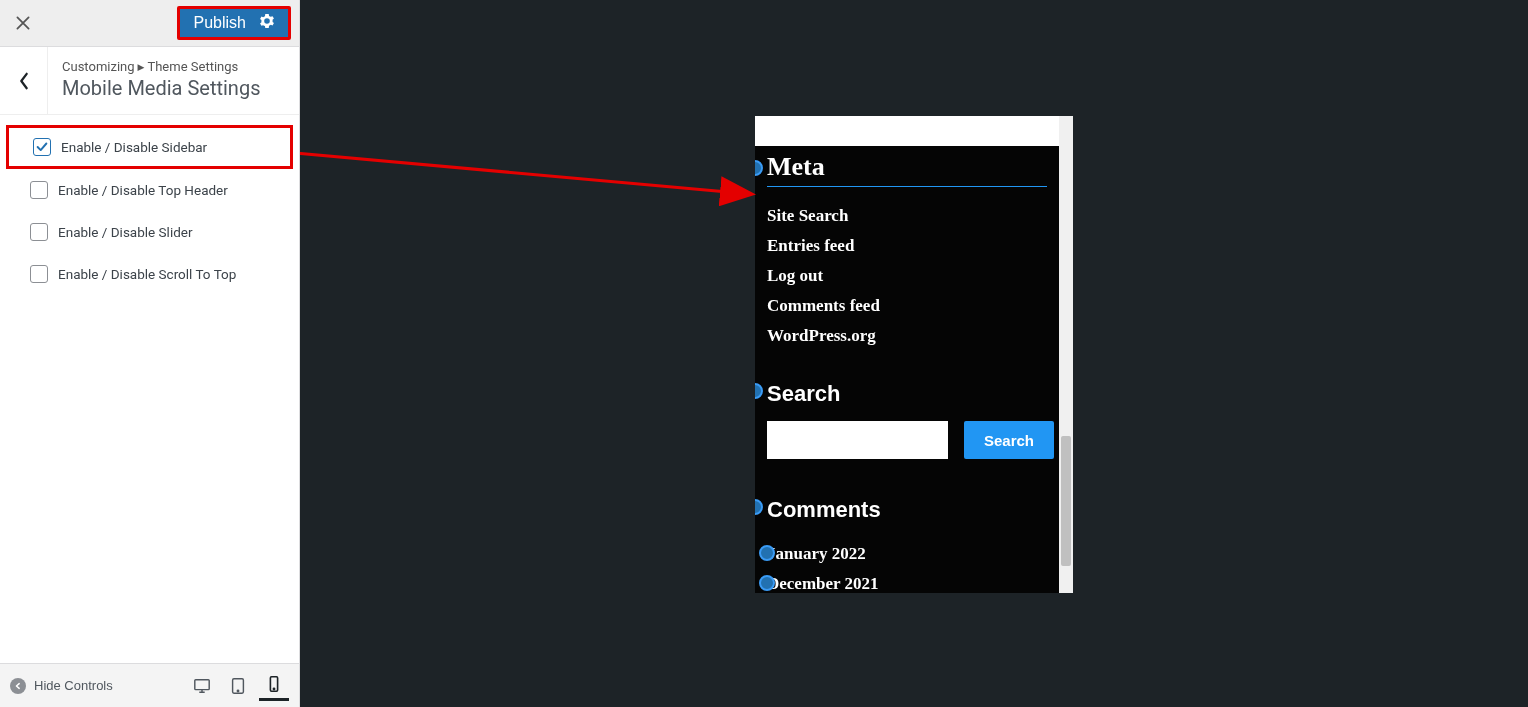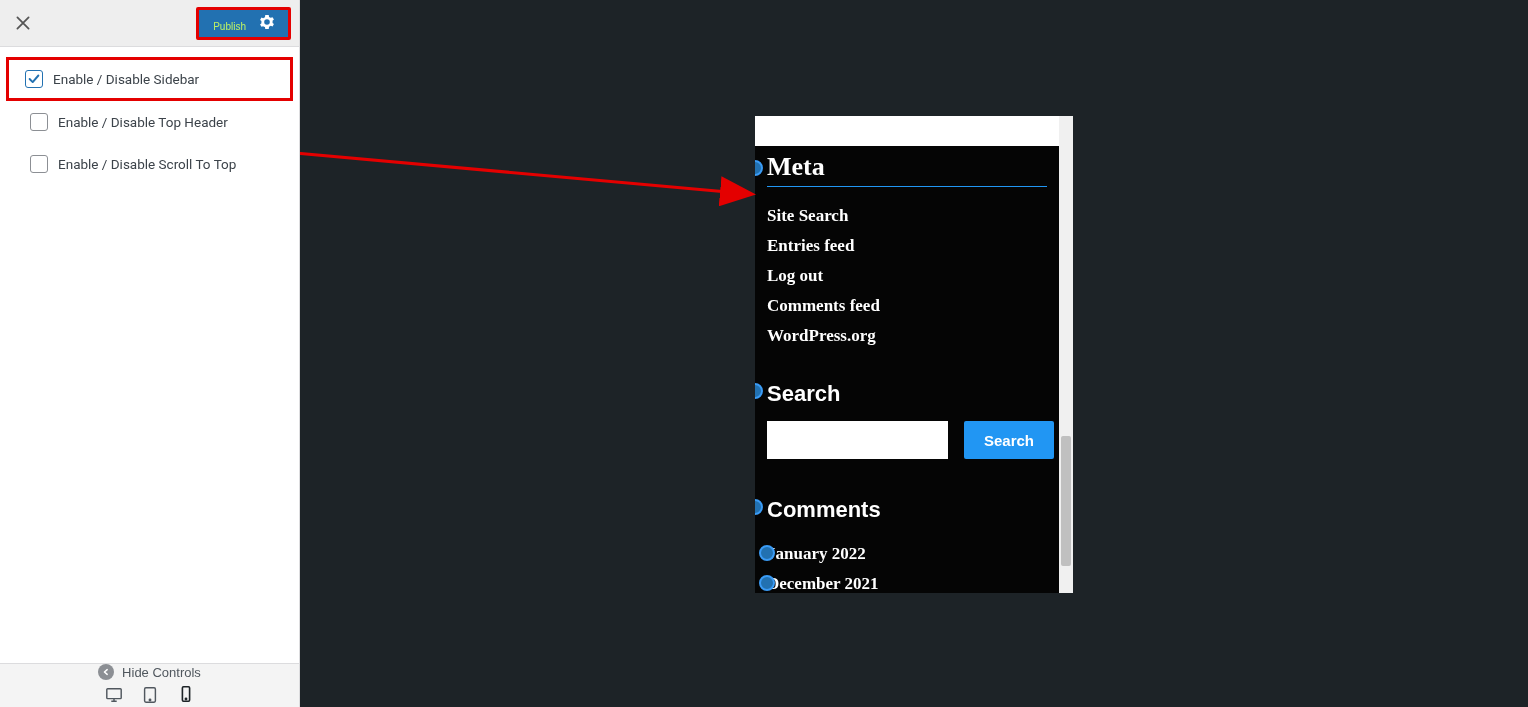--- a/index.html
+++ b/index.html
@@ -32,27 +32,27 @@
       background: transparent;
       border: none;
     }
     .publish-wrap {
       display: flex;
       border: 3px solid #e40000;
       border-radius: 2px;
     }
     .publish-btn {
       background: #2271b1;
-      color: #bef264;
+      color: #ffffff;
       border: none;
       padding: 5px 14px;
-      font-size: 10px;
-      cursor: pointer;
-      display: flex;
-      align-items: flex-end;
+      font-size: 16px;
+      cursor: pointer;
+      display: flex;
+      align-items: flex-start;
       gap: 14px;
     }
     .publish-btn .gear { font-size: 13px; }
 
     .breadcrumb-area {
       display: flex;
       border-bottom: 1px solid #eee;
     }
     .back-btn {
       width: 48px;
@@ -80,21 +80,21 @@
     .opt-row {
       padding: 12px 14px;
       display: flex;
       align-items: center;
       gap: 10px;
       margin-left: 16px;
     }
     .opt-row.highlighted {
       border: 3px solid #e40000;
       margin: 0 6px;
-      padding: 10px 16px;
+      padding: 10px 24px;
     }
     .chkbox {
       width: 18px; height: 18px;
       border: 1px solid #8c8f94;
       border-radius: 3px;
       display: flex; align-items: center; justify-content: center;
       background: #fff;
       cursor: pointer;
       flex-shrink: 0;
     }
@@ -106,21 +106,20 @@
     .opt-label { font-size: 13.5px; color: #3c434a; }
 
     .panel-footer {
       height: 44px;
       border-top: 1px solid #dcdcde;
       background: #f4f4f4;
       display: flex;
       align-items: center;
       justify-content: space-between;
       padding: 0 10px;
-      flex-direction: column;
     }
     .hide-controls {
       display: flex; align-items: center; gap: 8px;
       font-size: 13px; color: #50575e;
       cursor: pointer;
       background: transparent;
       border: none;
     }
     .hide-controls .circ {
       width: 16px; height: 16px; border-radius: 50%;
@@ -270,35 +269,56 @@
         <span>Publish</span>
         <span class="gear">
           <svg viewBox="0 0 20 20" width="14" height="14" fill="#fff">
               <path d="M10 6a4 4 0 100 8 4 4 0 000-8zm8 4c0 .5 0 1-.1 1.4l2 1.6-2 3.4-2.4-.9c-.8.6-1.6 1-2.6 1.3L12.5 20h-5l-.4-2.8c-1-.3-1.8-.7-2.6-1.3l-2.4.9-2-3.4 2-1.6C2 11 2 10.5 2 10s0-1 .1-1.4l-2-1.6 2-3.4 2.4.9c.8-.6 1.6-1 2.6-1.3L7.5 0h5l.4 2.8c1 .3 1.8.7 2.6 1.3l2.4-.9 2 3.4-2 1.6c.1.4.1.9.1 1.4z"></path>
             </svg>
         </span>
       </button>
     </div>
   </div>
 
+  <div class="breadcrumb-area">
+    <button class="back-btn">
+      <svg viewBox="0 0 12 20">
+          <path d="M9 2 L3 10 L9 18" stroke="#1d2327" stroke-width="2.5" fill="none" stroke-linecap="round" stroke-linejoin="round"></path>
+        </svg>
+    </button>
+    <div class="bc-texts">
+      <div class="bc-line1">
+        <span>Customizing</span>
+        <span class="bc-caret">▶</span>
+        <span>Theme Settings</span>
+      </div>
+      <div class="bc-title">Mobile Media Settings</div>
+    </div>
+  </div>
 
   <div class="options">
     <div class="opt-row highlighted">
       <span class="chkbox checked">
         <svg viewBox="0 0 16 16">
             <path d="M3 8 L6.5 11.5 L13 4" stroke="#2271b1" stroke-width="2.2" fill="none" stroke-linecap="round" stroke-linejoin="round"></path>
           </svg>
       </span>
       <span class="opt-label">Enable / Disable Sidebar</span>
     </div>
     <div class="opt-row">
       <span class="chkbox">
         
       </span>
       <span class="opt-label">Enable / Disable Top Header</span>
+    </div>
+    <div class="opt-row">
+      <span class="chkbox">
+        
+      </span>
+      <span class="opt-label">Enable / Disable Slider</span>
     </div>
     <div class="opt-row">
       <span class="chkbox">
         
       </span>
       <span class="opt-label">Enable / Disable Scroll To Top</span>
     </div>
   </div>
 
   <div class="panel-footer">

